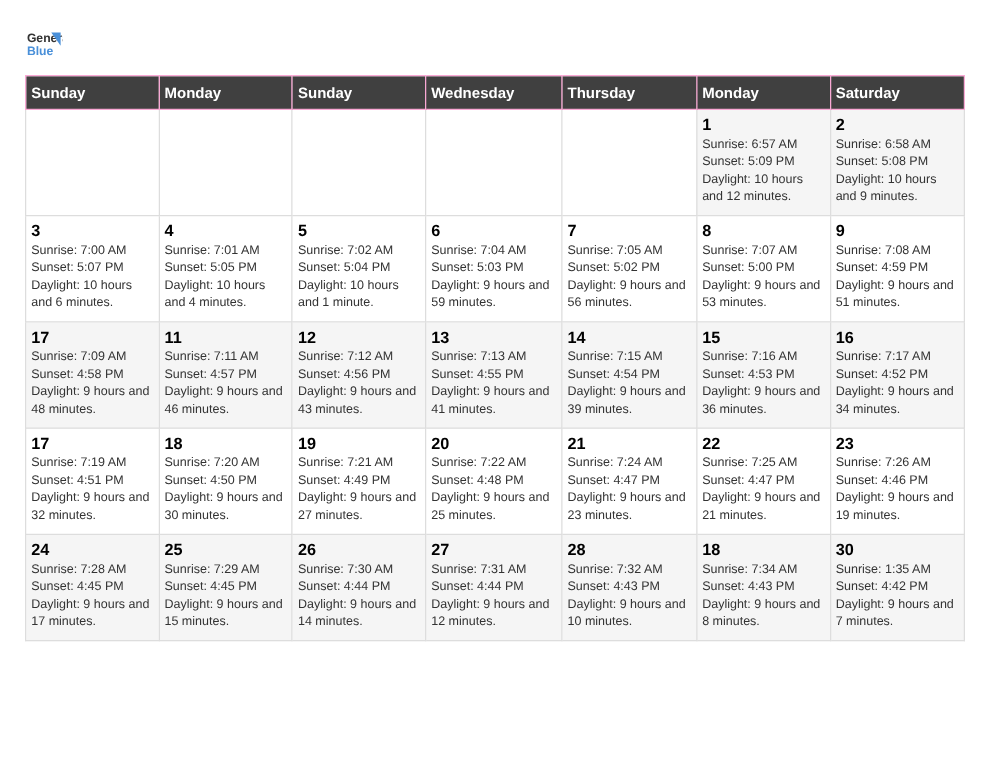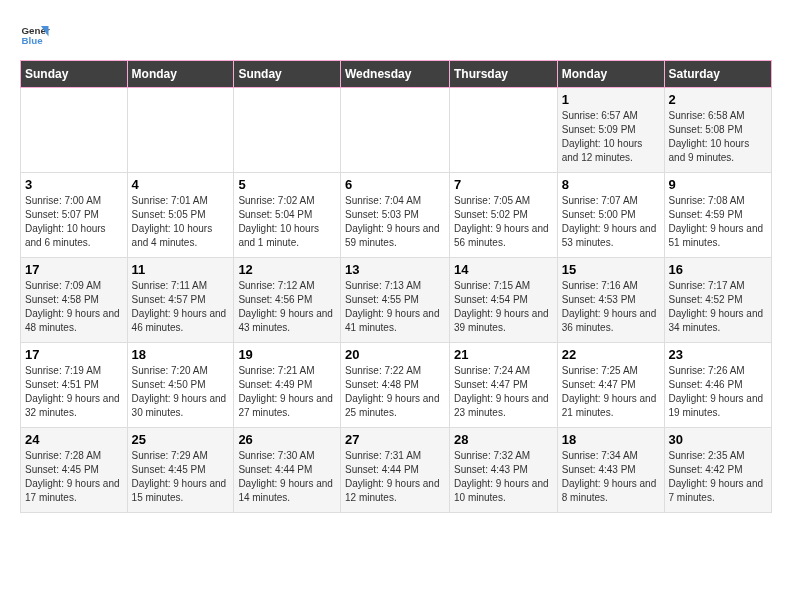--- a/index.html
+++ b/index.html
@@ -295,19 +295,19 @@
 Daylight: 9 hours and 10 minutes.</div>
         </td>
         <td>
           <span class="day-num">18</span>
           <div class="day-info">Sunrise: 7:34 AM
 Sunset: 4:43 PM
 Daylight: 9 hours and 8 minutes.</div>
         </td>
         <td>
           <span class="day-num">30</span>
-          <div class="day-info">Sunrise: 2:35 AM
+          <div class="day-info">Sunrise: 1:35 AM
 Sunset: 4:42 PM
 Daylight: 9 hours and 7 minutes.</div>
         </td>
       </tr>
     </tbody>
 </table>
 
 </body></html>

